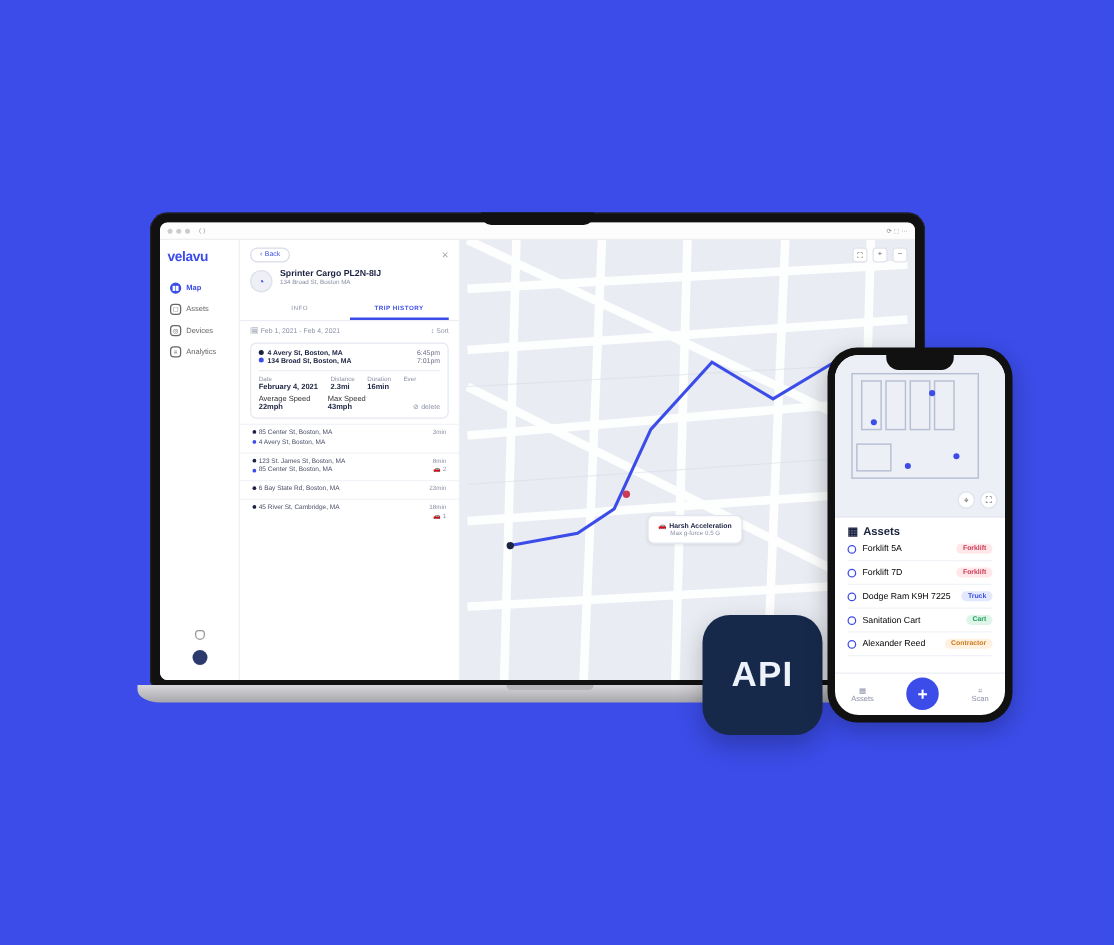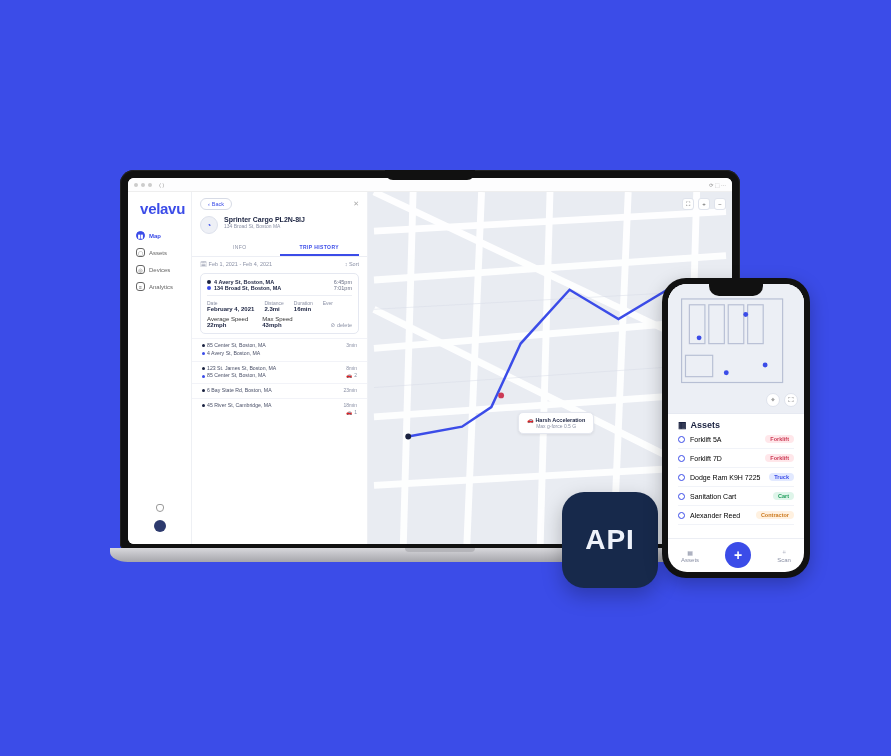--- a/index.html
+++ b/index.html
@@ -84,26 +84,25 @@
   }
 
   
   .sidebar {
     width: 64px;
     border-right: 1px solid #eef0f4;
     display:flex; flex-direction:column;
     padding: 8px 6px;
   }
   .logo {
-    font-size: 15px;
+    font-size: 11px;
     font-weight: 700;
     color: #3b4ce8;
     letter-spacing: -0.3px;
     margin-bottom: 10px;
-    text-align: right;
   }
   .navitem {
     display:flex; align-items:center; gap:4px;
     padding: 4px 2px;
     border-radius: 4px;
     color:#666;
   }
   .navitem.active { color:#3b4ce8; font-weight:600; }
   .navicon {
     width:9px; height:9px;

